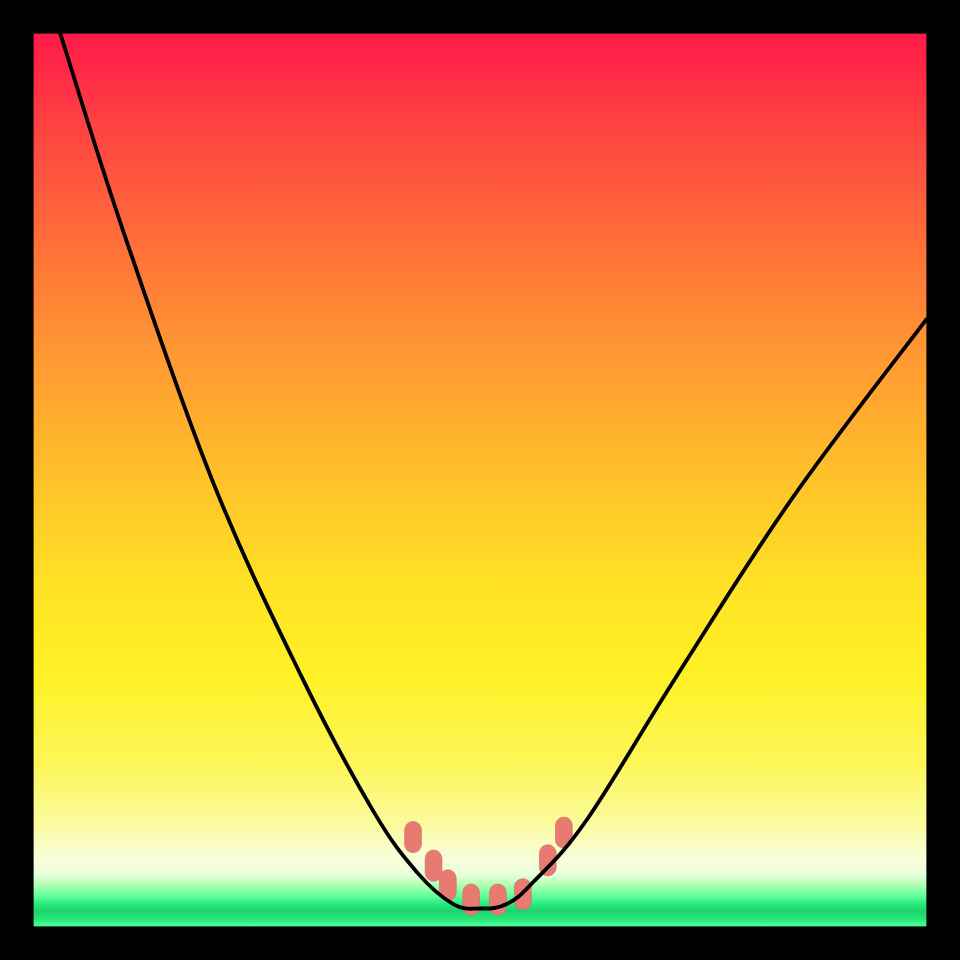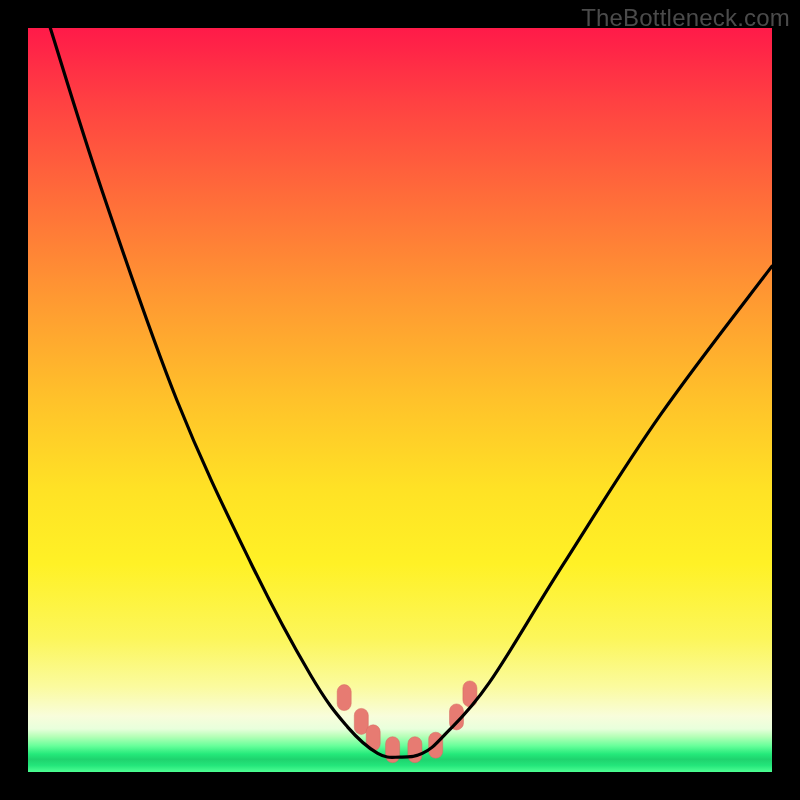--- a/index.html
+++ b/index.html
@@ -91,14 +91,13 @@
           <rect x="357.6" y="708.7" width="14" height="26" rx="7" ry="7" class="lozenge" fill="#e77b72" stroke="#d46a60"></rect>
           <rect x="379.9" y="708.7" width="14" height="26" rx="7" ry="7" class="lozenge" fill="#e77b72" stroke="#d46a60"></rect>
           <rect x="400.7" y="704.2" width="14" height="26" rx="7" ry="7" class="lozenge" fill="#e77b72" stroke="#d46a60"></rect>
           <rect x="421.5" y="675.9" width="14" height="26" rx="7" ry="7" class="lozenge" fill="#e77b72" stroke="#d46a60"></rect>
           <rect x="434.9" y="652.9" width="14" height="26" rx="7" ry="7" class="lozenge" fill="#e77b72" stroke="#d46a60"></rect>
         </g>
       <path class="main-curve" d="M 22.3 0.0 C 31.7 29.5, 51.6 96.7, 74.4 163.7 C 97.2 230.6, 122.0 305.0, 148.8 372.0 C 175.6 439.0, 199.1 486.1, 223.2 535.7 C 247.3 585.2, 265.3 617.8, 282.7 647.3 C 300.1 676.7, 307.9 685.3, 319.9 699.4 C 332.0 713.4, 340.3 720.0, 349.7 725.4 C 359.1 730.8, 364.0 729.1, 372.0 729.1 C 380.0 729.1, 386.3 729.4, 394.3 725.4 C 402.4 721.4, 404.6 719.5, 416.6 706.8 C 428.7 694.1, 439.9 685.5, 461.3 654.7 C 482.7 623.9, 504.9 583.9, 535.7 535.7 C 566.5 487.5, 594.9 440.4, 632.4 386.9 C 669.9 333.3, 723.9 264.9, 744.0 238.1" stroke="#000000"></path>
     </svg>
 
   </div>
-  <div class="watermark">TheBottleneck.com</div>
 </div>
 
 </body></html>

